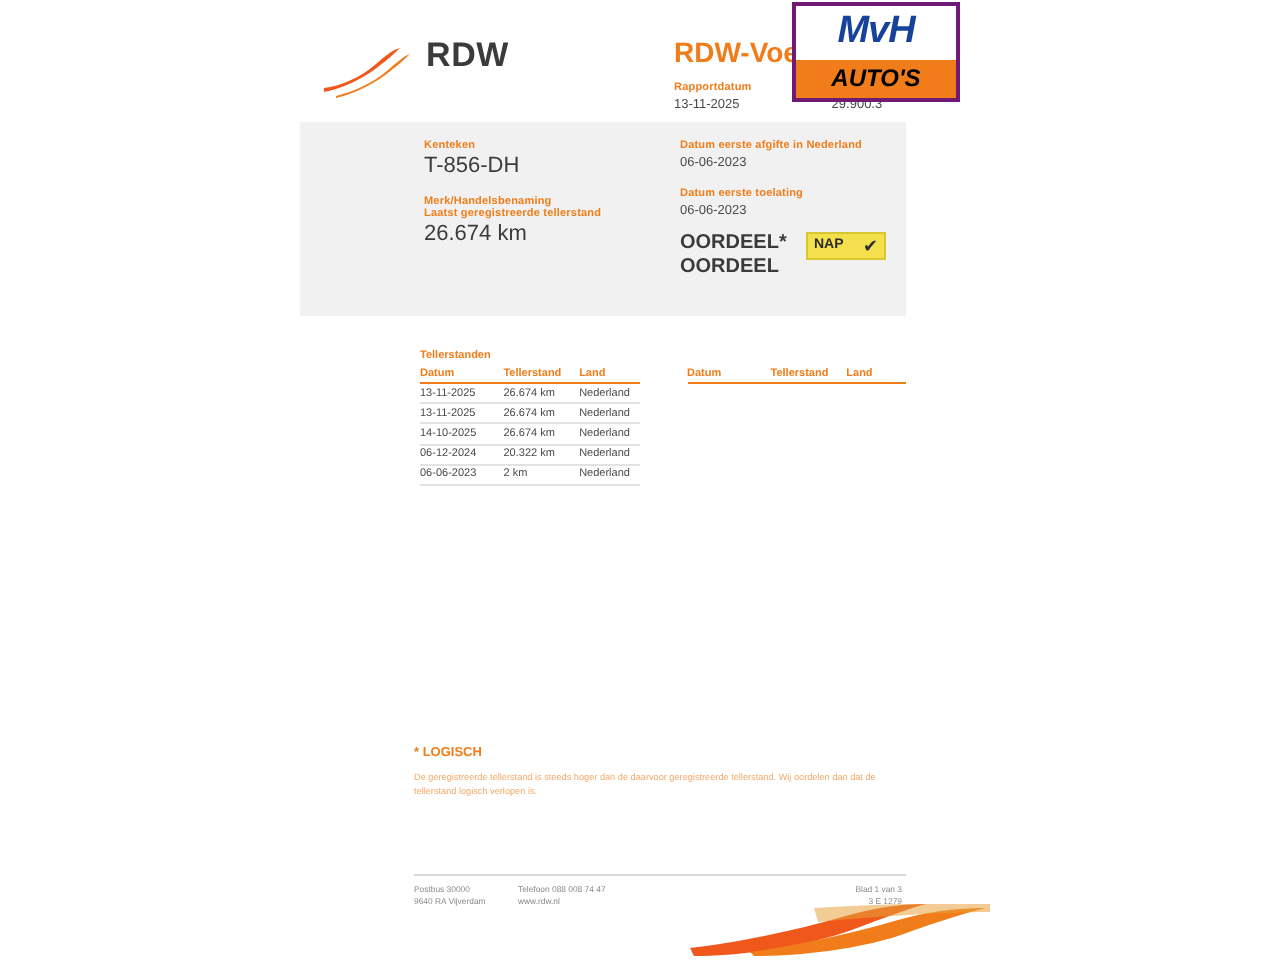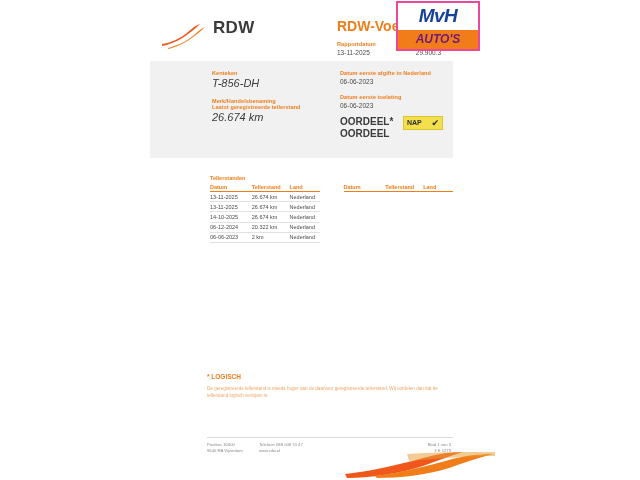--- a/index.html
+++ b/index.html
@@ -78,21 +78,21 @@
   }
 
   
   .mvh-logo {
     position: absolute;
     left: 396px;
     top: 1px;
     width: 84px;
     height: 50px;
     background: #ffffff;
-    border: 2px solid #ec4899;
+    border: 2px solid #701a75;
     box-sizing: border-box;
   }
   .mvh-top {
     height: 27px;
     background: #ffffff;
     position: relative;
   }
   .mvh-top .mvh-text {
     position: absolute;
     left: 0; right: 0;
@@ -110,21 +110,21 @@
     position: relative;
   }
   .mvh-bot .mvh-text2 {
     position: absolute;
     left: 0; right: 0;
     top: 2px;
     text-align: center;
     font-size: 12px;
     font-weight: bold;
     font-style: italic;
-    color: #701a75;
+    color: #000000;
     letter-spacing: 0px;
   }
 
   
   .panel {
     position: absolute;
     left: 150px;
     top: 61px;
     width: 303px;
     height: 97px;
@@ -138,21 +138,20 @@
     font-weight: bold;
     color: #f07d1a;
     letter-spacing: 0.1px;
   }
   .f-value-lg {
     font-size: 11px;
     color: #3b3b3b;
     margin-top: 1px;
     margin-bottom: 8px;
     line-height: 13px;
-    font-style: italic;
   }
   .f-value-sm {
     font-size: 6.5px;
     color: #4a4a4a;
     margin-top: 2px;
     margin-bottom: 9px;
   }
   .verdict {
     position: absolute;
     left: 190px;

